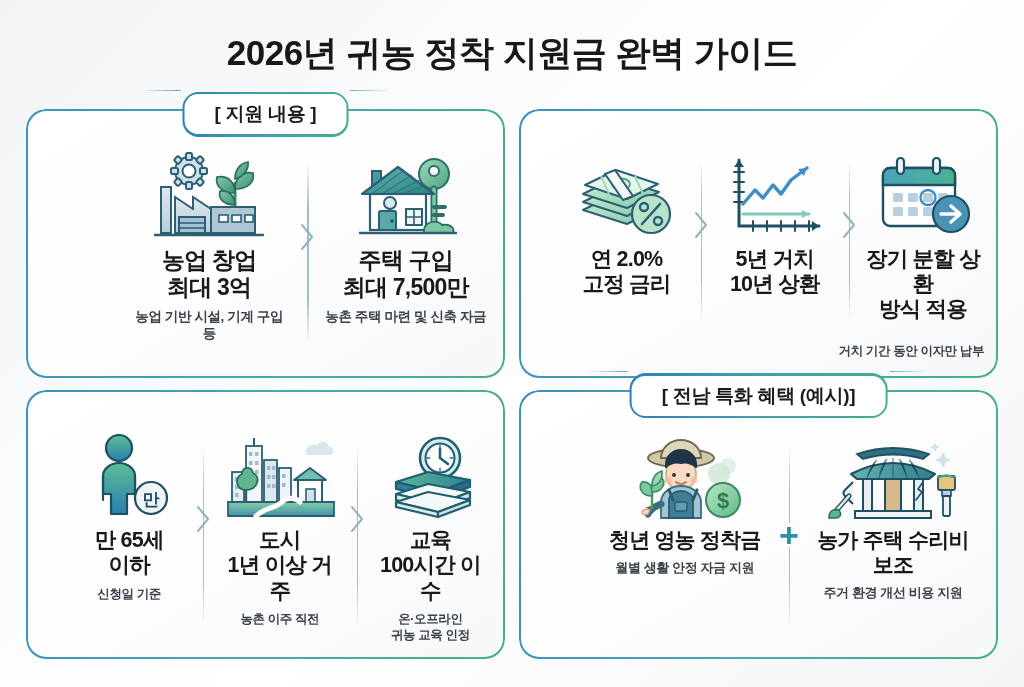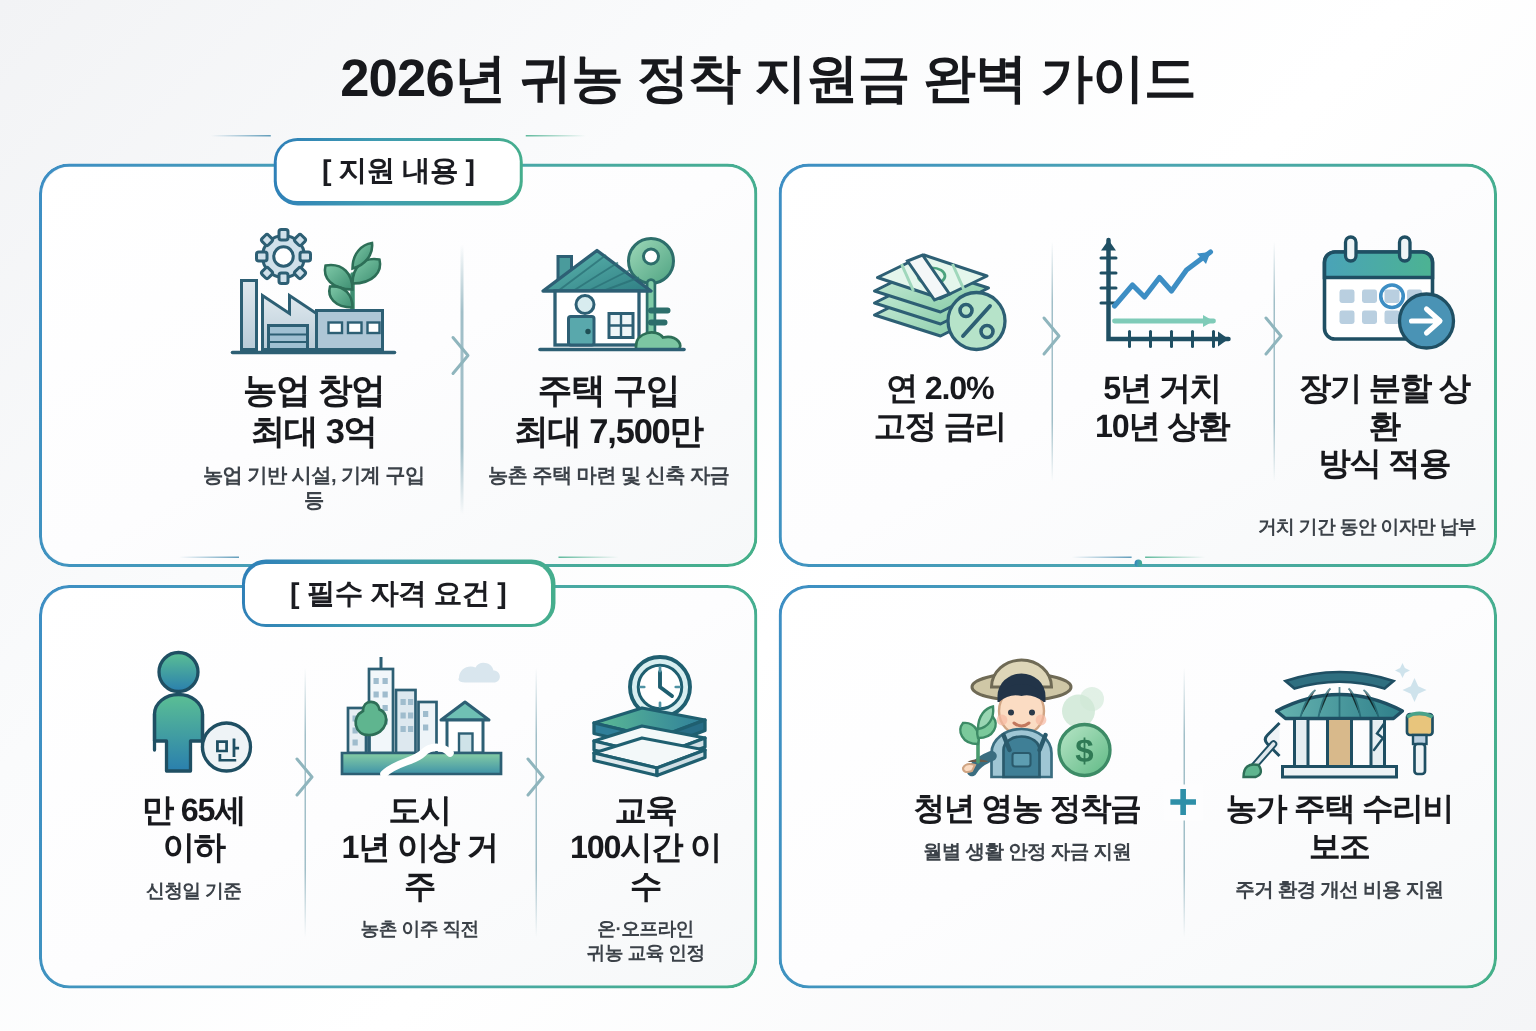--- a/index.html
+++ b/index.html
@@ -442,25 +442,20 @@
         </div>
         <div class="col-title">장기 분할 상환
 방식 적용</div>
       </div>
 
     </div>
     <div class="loan-note">거치 기간 동안 이자만 납부</div>
   </section>
 
   <section class="card card-eligible">
-    <div class="pill">
-      <span class="pill-line left"></span>
-      <span class="pill-line right"></span>
-      <div class="pill-inner">[ 필수 자격 요건 ]</div>
-    </div>
 
     <div class="cols three">
 
       <div class="col">
         <div class="icon-wrap">
           <svg width="100" height="88" viewBox="0 0 100 88">
             <defs>
               <linearGradient id="g-person" x1="0" y1="0" x2="0" y2="1">
                 <stop offset="0%" stop-color="#5bbf94"></stop>
                   <stop offset="100%" stop-color="#2a7fae"></stop>
@@ -590,20 +585,21 @@
 귀농 교육 인정</div>
       </div>
 
     </div>
   </section>
 
   <section class="card card-local">
     <div class="pill">
       <span class="pill-line left"></span>
       <span class="pill-line right"></span>
+      <div class="pill-inner">[ 전남 특화 혜택 (예시)]</div>
     </div>
 
     <div class="cols two">
 
       <div class="col">
         <div class="icon-wrap">
           <svg width="140" height="92" viewBox="0 0 140 92">
             <defs>
               <linearGradient id="g-coin" x1="0" y1="0" x2="1" y2="1">
                 <stop offset="0%" stop-color="#b8e6c7"></stop>

